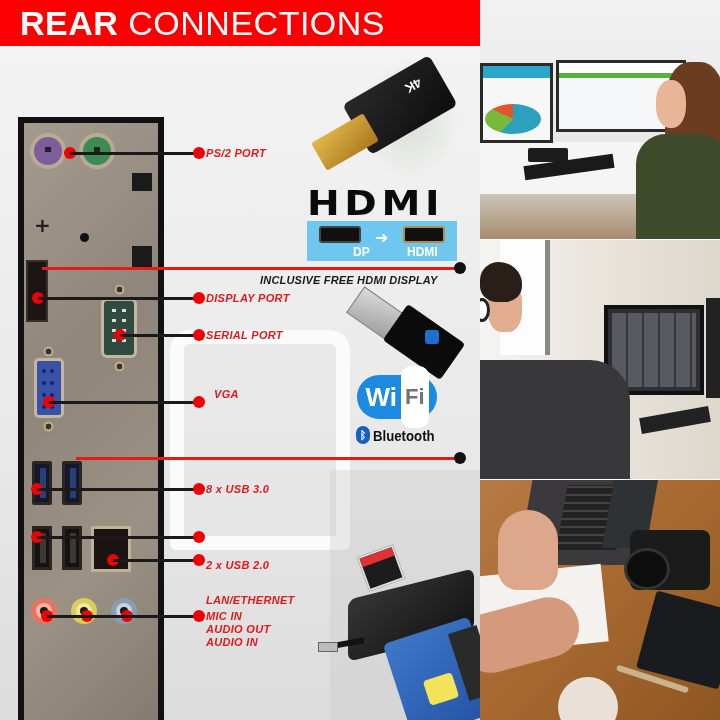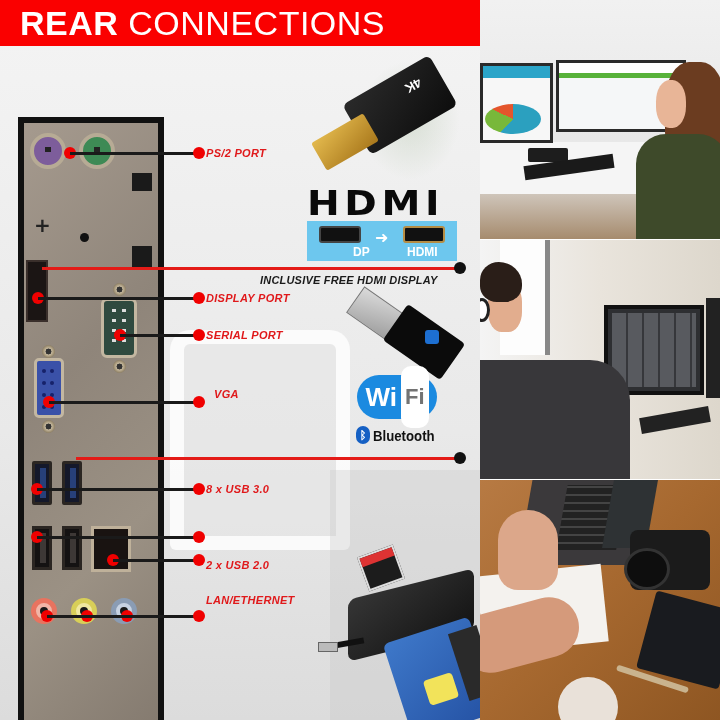--- a/index.html
+++ b/index.html
@@ -243,20 +243,25 @@
   <div class="dot" style="left:107px;top:554px;"></div>
   <div class="line" style="left:113px;top:559px;width:85px;"></div>
   <div class="dot" style="left:193px;top:554px;"></div>
   <div class="label" style="left:206px;top:554px;margin-top:40px;">LAN/ETHERNET</div>
 
   <div class="dot" style="left:41px;top:610px;"></div>
   <div class="dot" style="left:81px;top:610px;"></div>
   <div class="dot" style="left:121px;top:610px;"></div>
   <div class="line" style="left:47px;top:615px;width:151px;"></div>
   <div class="dot" style="left:193px;top:610px;"></div>
+  <div class="label multi" style="left:206px;top:610px;">
+    <div>MIC IN</div>
+    <div>AUDIO OUT</div>
+    <div>AUDIO IN</div>
+  </div>
 
   <div class="adapter">
     <div class="body"></div>
     <div class="plug"></div>
     <div class="k4">4K</div>
   </div>
 
   <div class="hdmi-logo">HDMI</div>
   <div class="conv-box">
     <div class="conv-port" style="left:12px;"></div>

